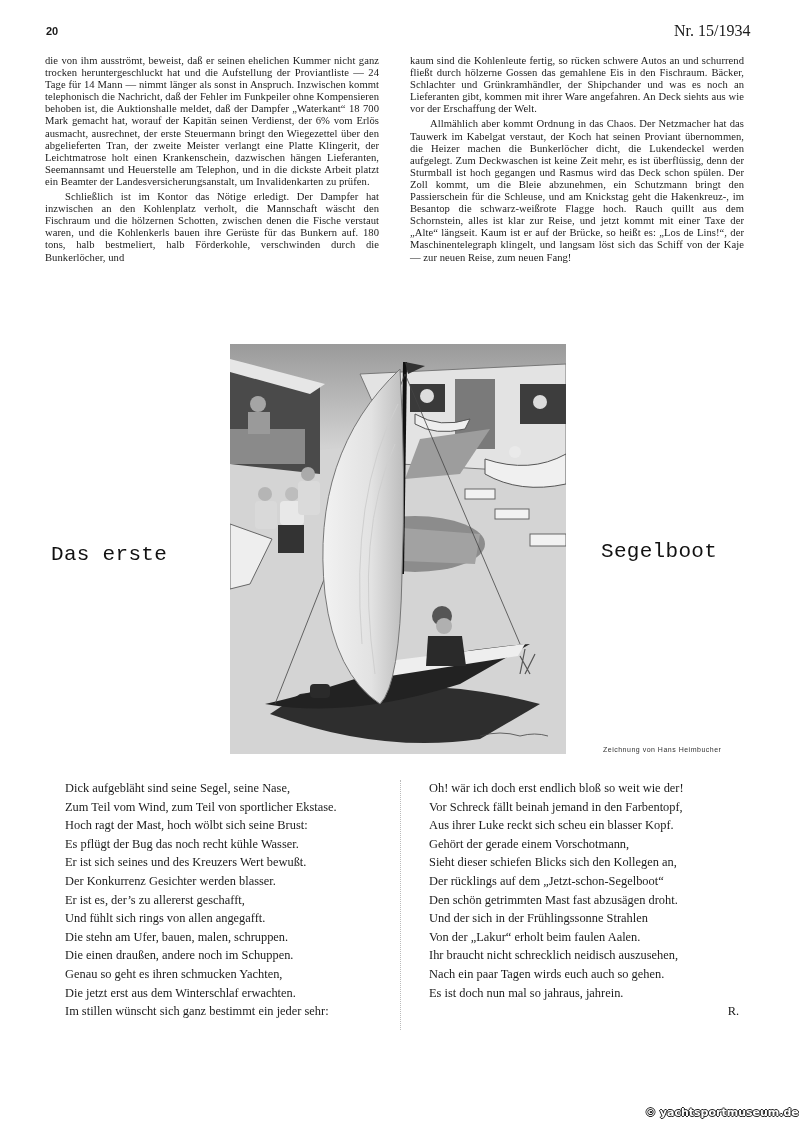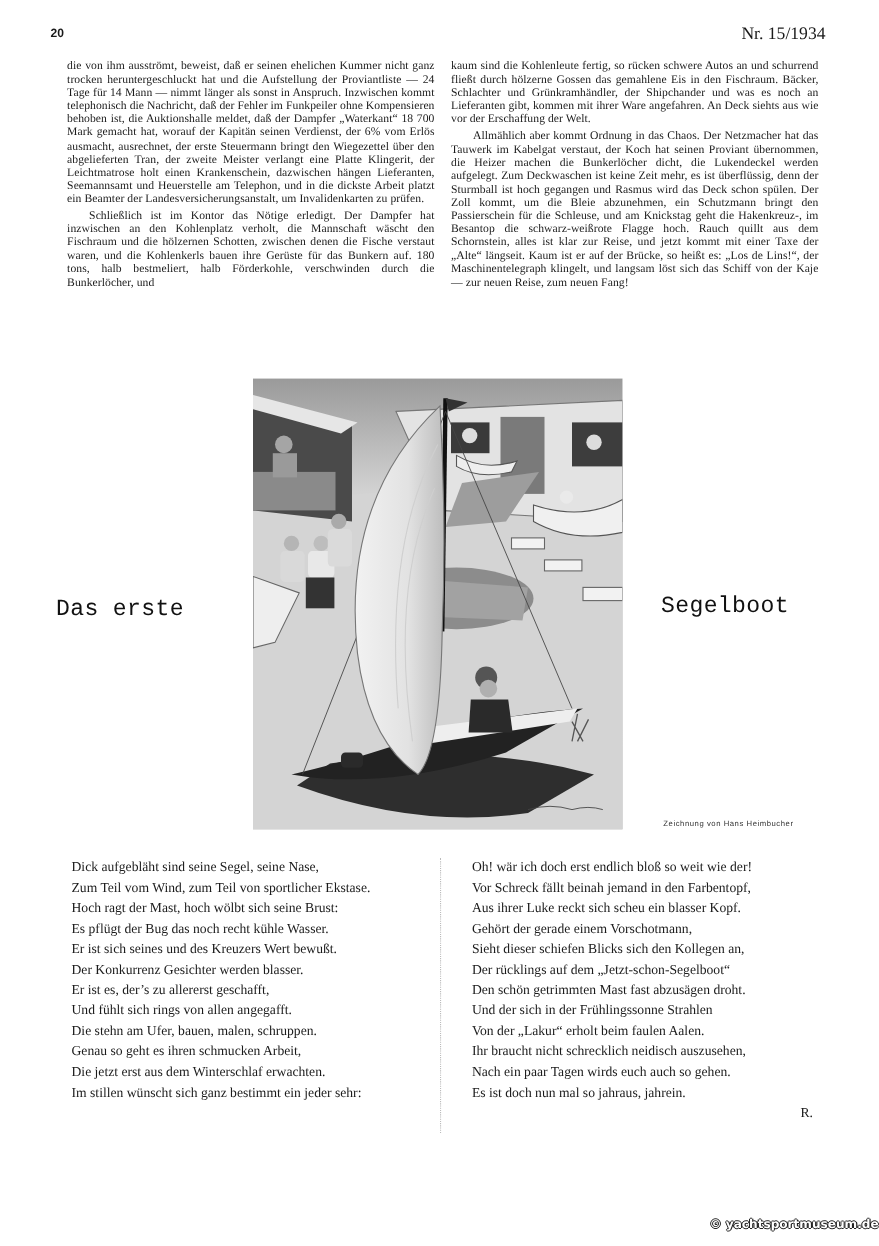--- a/index.html
+++ b/index.html
@@ -25,21 +25,21 @@
     text-shadow: -1px 0 #222, 1px 0 #222, 0 -1px #222, 0 1px #222;
   }
   .illus { left: 230px; top: 344px; width: 336px; height: 410px; background: #c9c9c9; overflow: hidden; }
 </style>
 </head>
 <body>
 
 <div class="abs folio" style="left:46px; top:25px;">20</div>
 <div class="abs issue" style="left:674px; top:22px;">Nr. 15/1934</div>
 
-<div class="abs prose" style="left:45px; top:55px; width:334px;margin-left:16px;">
+<div class="abs prose" style="left:45px; top:55px; width:334px;">
   <p>die von ihm ausströmt, beweist, daß er seinen ehelichen Kummer nicht ganz trocken heruntergeschluckt hat und die Aufstellung der Proviantliste — 24 Tage für 14 Mann — nimmt länger als sonst in Anspruch. Inzwischen kommt telephonisch die Nachricht, daß der Fehler im Funkpeiler ohne Kompensieren behoben ist, die Auktionshalle meldet, daß der Dampfer „Waterkant“ 18 700 Mark gemacht hat, worauf der Kapitän seinen Verdienst, der 6% vom Erlös ausmacht, ausrechnet, der erste Steuermann bringt den Wiegezettel über den abgelieferten Tran, der zweite Meister verlangt eine Platte Klingerit, der Leichtmatrose holt einen Krankenschein, dazwischen hängen Lieferanten, Seemannsamt und Heuerstelle am Telephon, und in die dickste Arbeit platzt ein Beamter der Landesversicherungsanstalt, um Invalidenkarten zu prüfen.</p>
   <p class="indent" style="margin-top:3px;">Schließlich ist im Kontor das Nötige erledigt. Der Dampfer hat inzwischen an den Kohlenplatz verholt, die Mannschaft wäscht den Fischraum und die hölzernen Schotten, zwischen denen die Fische verstaut waren, und die Kohlenkerls bauen ihre Gerüste für das Bunkern auf. 180 tons, halb bestmeliert, halb Förderkohle, verschwinden durch die Bunkerlöcher, und</p>
 </div>
 
 <div class="abs prose" style="left:410px; top:55px; width:334px;">
   <p>kaum sind die Kohlenleute fertig, so rücken schwere Autos an und schurrend fließt durch hölzerne Gossen das gemahlene Eis in den Fischraum. Bäcker, Schlachter und Grünkramhändler, der Shipchander und was es noch an Lieferanten gibt, kommen mit ihrer Ware angefahren. An Deck siehts aus wie vor der Erschaffung der Welt.</p>
   <p class="indent" style="margin-top:3px;">Allmählich aber kommt Ordnung in das Chaos. Der Netzmacher hat das Tauwerk im Kabelgat verstaut, der Koch hat seinen Proviant übernommen, die Heizer machen die Bunkerlöcher dicht, die Lukendeckel werden aufgelegt. Zum Deckwaschen ist keine Zeit mehr, es ist überflüssig, denn der Sturmball ist hoch gegangen und Rasmus wird das Deck schon spülen. Der Zoll kommt, um die Bleie abzunehmen, ein Schutzmann bringt den Passierschein für die Schleuse, und am Knickstag geht die Hakenkreuz-, im Besantop die schwarz-weißrote Flagge hoch. Rauch quillt aus dem Schornstein, alles ist klar zur Reise, und jetzt kommt mit einer Taxe der „Alte“ längseit. Kaum ist er auf der Brücke, so heißt es: „Los de Lins!“, der Maschinentelegraph klingelt, und langsam löst sich das Schiff von der Kaje — zur neuen Reise, zum neuen Fang!</p>
 </div>
 
 <div class="abs headline" style="left:51px; top:543px;">Das erste</div>
@@ -129,21 +129,22 @@
 <div class="abs poem" style="left:65px; top:779px; width:320px;">
   <div>Dick aufgebläht sind seine Segel, seine Nase,</div>
   <div>Zum Teil vom Wind, zum Teil von sportlicher Ekstase.</div>
   <div>Hoch ragt der Mast, hoch wölbt sich seine Brust:</div>
   <div>Es pflügt der Bug das noch recht kühle Wasser.</div>
   <div>Er ist sich seines und des Kreuzers Wert bewußt.</div>
   <div>Der Konkurrenz Gesichter werden blasser.</div>
   <div>Er ist es, der’s zu allererst geschafft,</div>
   <div>Und fühlt sich rings von allen angegafft.</div>
   <div>Die stehn am Ufer, bauen, malen, schruppen.</div>
-  <div>Genau so geht es ihren schmucken Arbeit,</div>
+  <div>Die einen draußen, andere noch im Schuppen.</div>
+  <div>Genau so geht es ihren schmucken Yachten,</div>
   <div>Die jetzt erst aus dem Winterschlaf erwachten.</div>
   <div>Im stillen wünscht sich ganz bestimmt ein jeder sehr:</div>
 </div>
 
 <div class="abs" style="left:400px; top:780px; width:1px; height:250px; border-left:1px dotted #bbb;"></div>
 
 <div class="abs poem" style="left:429px; top:779px; width:310px;">
   <div>Oh! wär ich doch erst endlich bloß so weit wie der!</div>
   <div>Vor Schreck fällt beinah jemand in den Farbentopf,</div>
   <div>Aus ihrer Luke reckt sich scheu ein blasser Kopf.</div>

